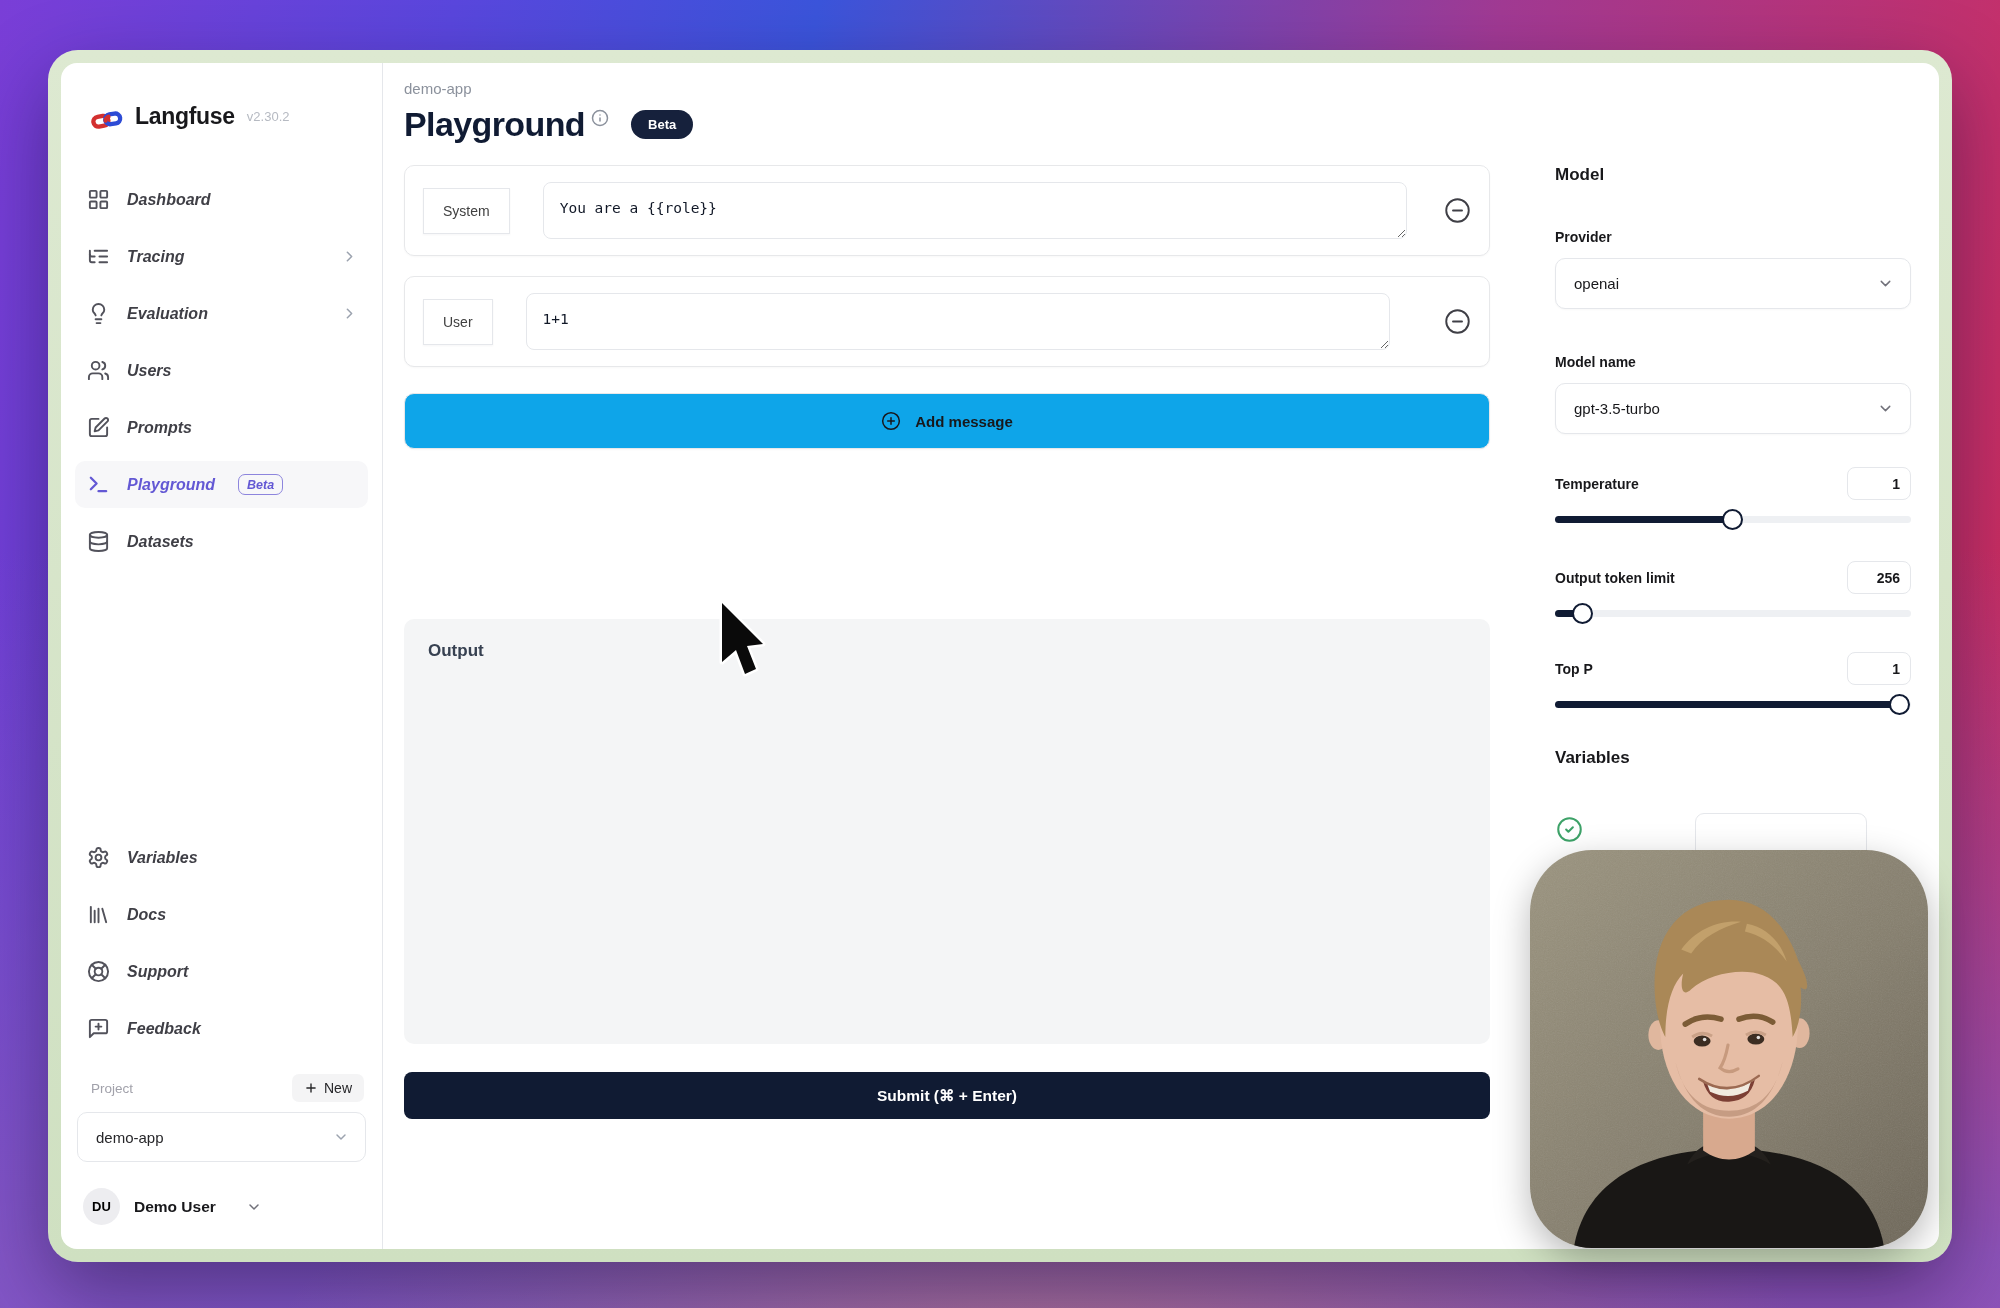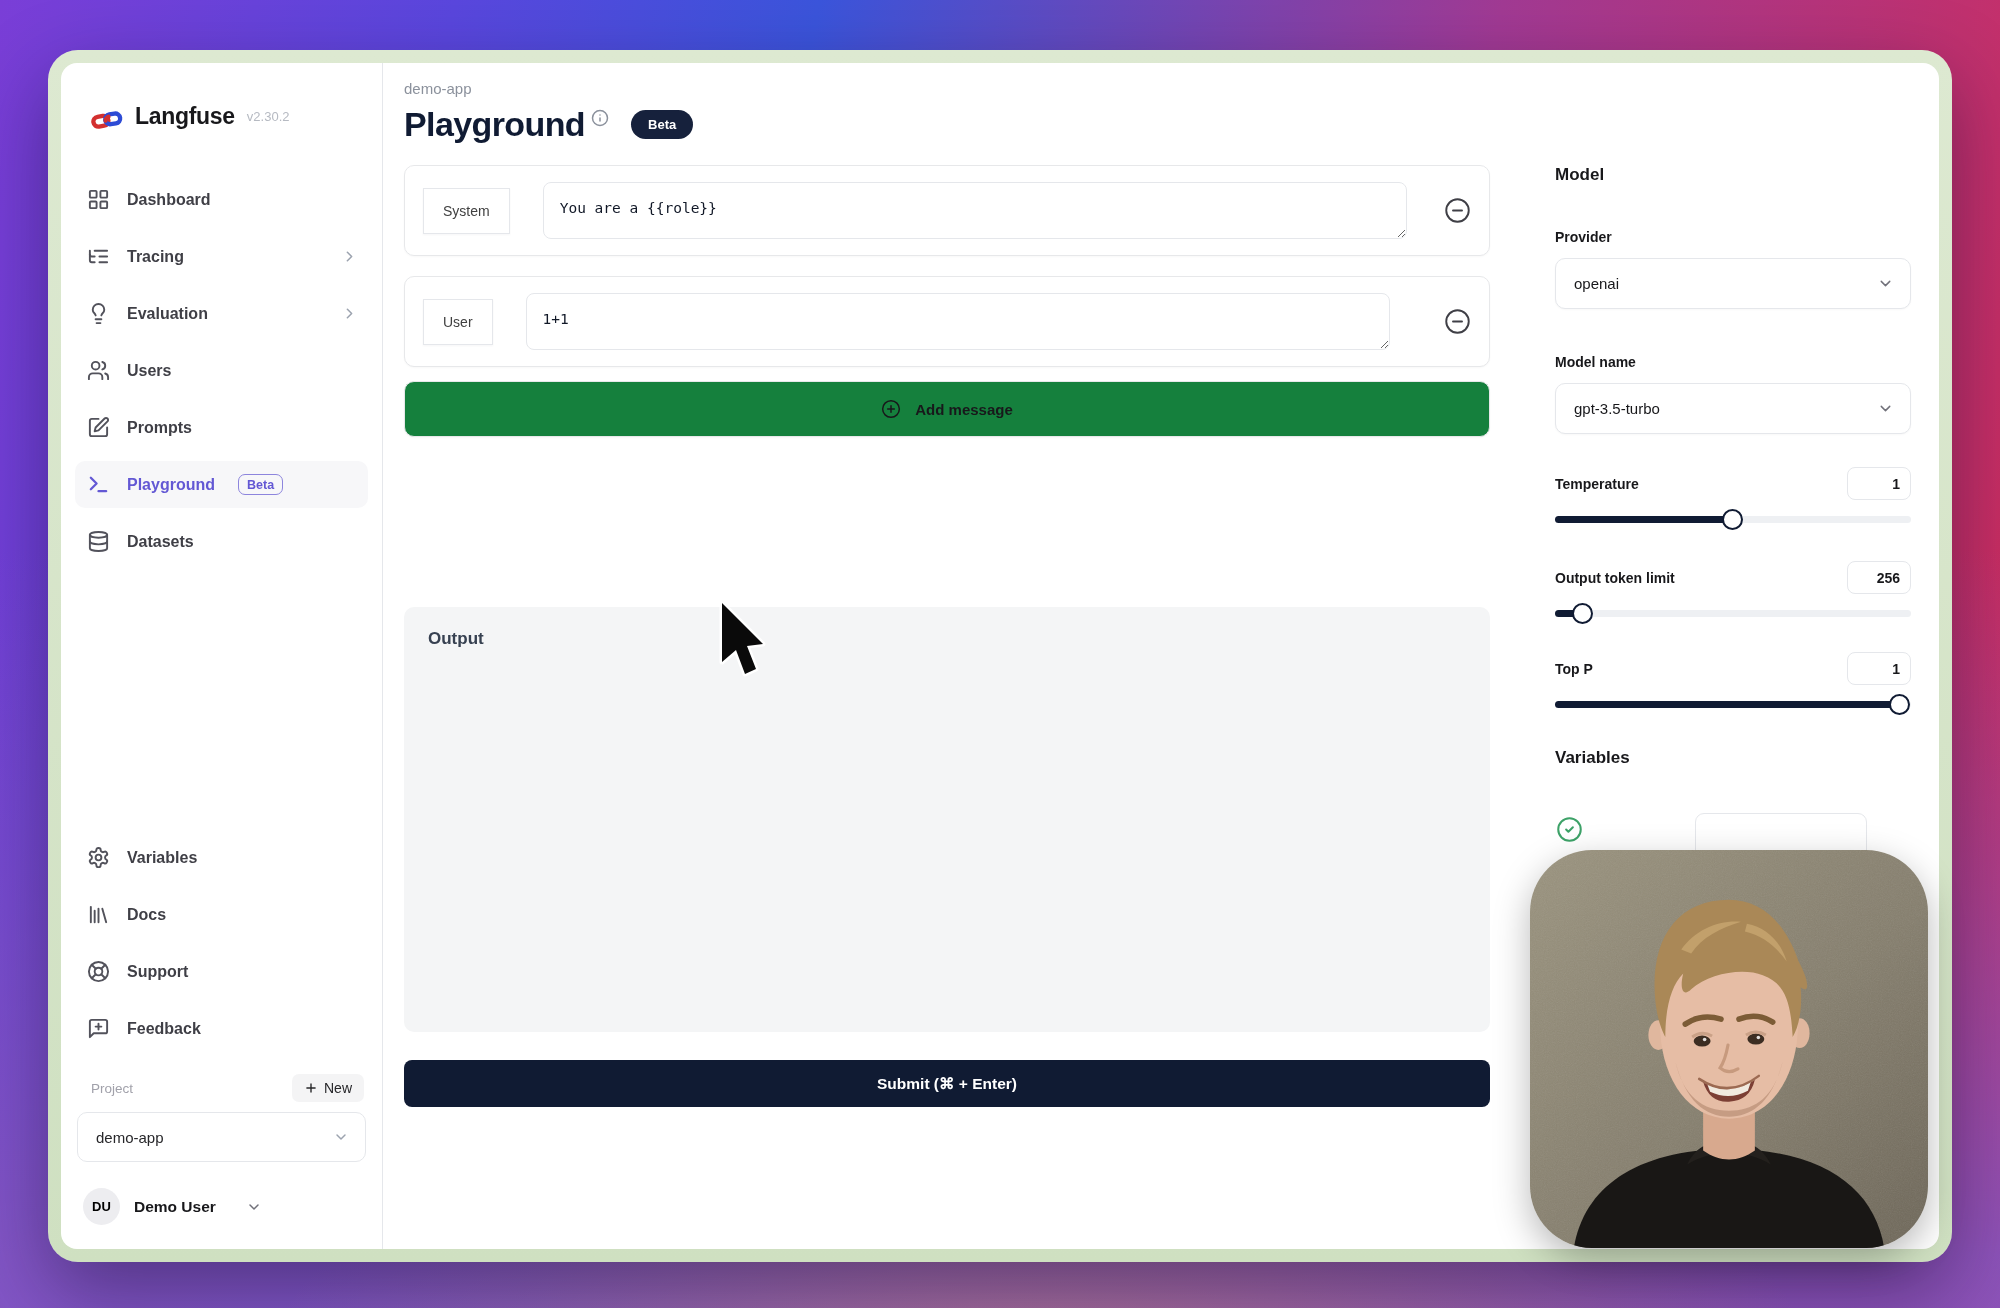--- a/index.html
+++ b/index.html
@@ -34,21 +34,21 @@
     padding:0 14px 24px;
   }
   .logo-row{ display:flex; align-items:center; gap:12px; margin:40px 0 0 16px; }
   .logo-mark{ position:relative; top:4px; width:32px; height:24px; flex:0 0 auto; }
   .logo-text{ font-size:23px; font-weight:700; color:#18181b; letter-spacing:-.3px; }
   .logo-ver{ font-size:13px; color:#b6bac2; font-weight:500; }
   .nav{ display:flex; flex-direction:column; gap:10px; margin-top:46px; }
   .nav-item{
     display:flex; align-items:center; gap:17px;
     padding:12px 10px 12px 12px; border-radius:10px;
-    font-size:16px; font-weight:600; color:#3f3f46; cursor:pointer;
+    font-size:16px; font-weight:600; color:#3f3f46; cursor:pointer;font-style:italic;
   }
   .nav-item svg{ width:23px; height:23px; stroke:#52525b; flex:0 0 auto; }
   .nav-item .chev{ margin-left:auto; width:17px; height:17px; stroke:#9ca3af; }
   .nav-item.active{ background:#f7f7f9; color:#6358d4; }
   .nav-item.active svg{ stroke:#6358d4; }
   .badge-outline{
     margin-left:6px; font-size:12.5px; font-weight:600; color:#6358d4;
     border:1.5px solid #8d85dd; border-radius:7px; padding:2.5px 8px;
   }
   .spacer{ flex:1; }
@@ -105,23 +105,23 @@
   }
   .msg-input{
     margin-left:33px; width:864px; height:57px; resize:both;
     border:1px solid #e5e7eb; border-radius:8px; padding:16px 16px 10px;
     font-family:"DejaVu Sans Mono", monospace; font-size:14.5px; color:#111827;
     line-height:1.3; outline:none; overflow:hidden;
   }
   .icon-btn{ margin-left:auto; width:27px; height:27px; background:none; border:none; cursor:pointer; padding:0; }
   .icon-btn svg{ width:27px; height:27px; stroke:#3f3f46; }
   .add-row{
-    margin-top:14px; height:56px; border:1px solid #e7e8ea; border-radius:10px;
+    margin-top:26px; height:56px; border:1px solid #e7e8ea; border-radius:10px;
     display:flex; align-items:center; justify-content:center; gap:14px;
-    background:#15803d; cursor:pointer; box-shadow:0 1px 2px rgba(16,24,40,.03);
+    background:#0ea5e9; cursor:pointer; box-shadow:0 1px 2px rgba(16,24,40,.03);
   }
   .add-row svg{ width:20px; height:20px; stroke:#18181b; }
   .add-row span{ font-size:15px; font-weight:600; color:#18181b; }
   .output-box{
     margin-top:170px; height:425px; background:#f4f5f6; border-radius:10px;
     padding:22px 24px;
   }
   .output-label{ font-size:17px; font-weight:700; color:#374151; }
   .submit-btn{
     margin-top:28px; width:100%; height:47px; background:#101b33; color:#fff;

